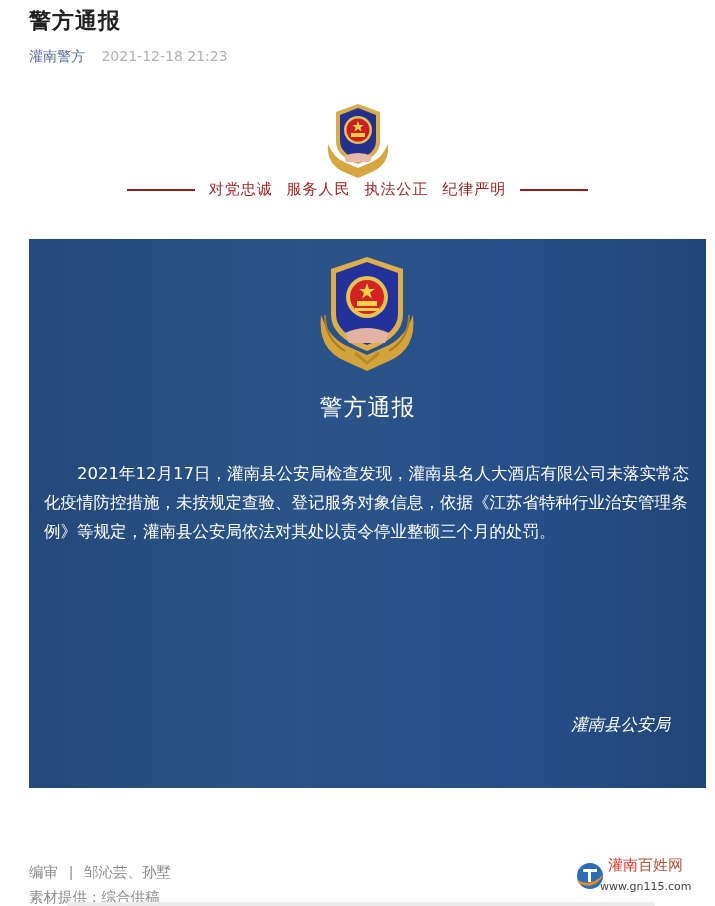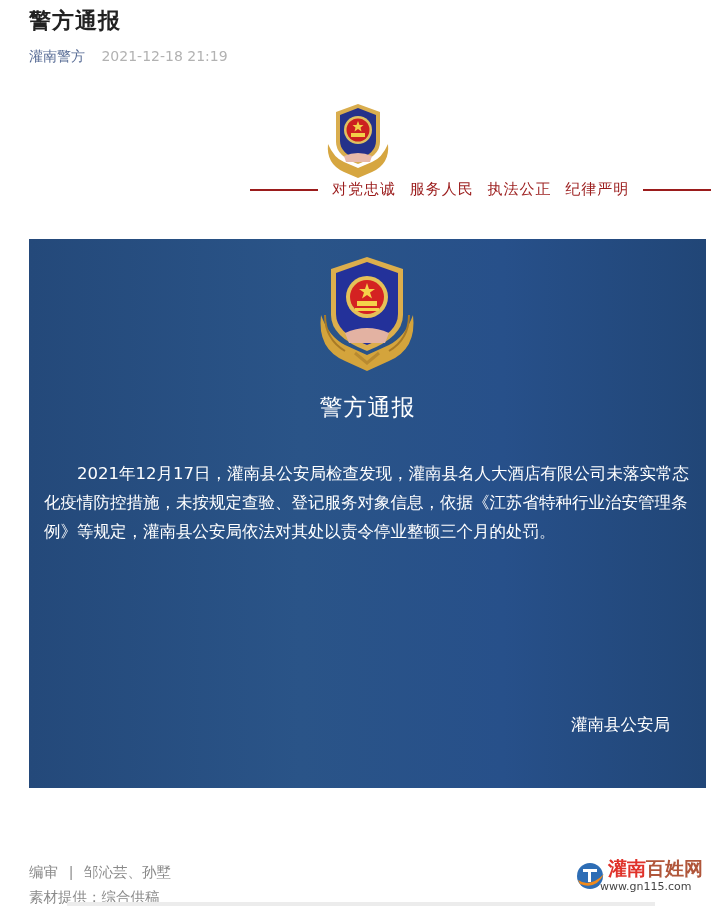--- a/index.html
+++ b/index.html
@@ -11,21 +11,21 @@
   .title {
     position:absolute; left:29px; top:6px;
     font-size:22px; font-weight:bold; color:#222; letter-spacing:1px;
   }
   .meta { position:absolute; left:29px; top:48px; font-size:14px; }
   .meta .author { color:#576b95; margin-right:12px; }
   .meta .time { color:#b2b2b2; }
 
   .top-emblem { position:absolute; left:322px; top:100px; width:72px; height:80px; }
   .slogan {
-    position:absolute; left:0; width:715px; top:180px; text-align:right;
+    position:absolute; left:0; width:715px; top:180px; text-align:center;
     color:#9b1c1c; font-size:15px; letter-spacing:1px;
   }
   .slogan .line { display:inline-block; width:34px; height:2px; background:#9b1c1c; vertical-align:middle; margin:0 4px; }
   .slogan .word { margin:0 4px; }
 
   .panel {
     position:absolute; left:29px; top:239px; width:677px; height:549px;
     background: linear-gradient(90deg, #24497a 0%, #2a5488 40%, #27508a 70%, #214677 100%);
   }
   .panel-emblem { position:absolute; left:286px; top:14px; width:104px; height:120px; }
@@ -33,43 +33,43 @@
     position:absolute; left:0; width:677px; top:153px; text-align:center;
     color:#fff; font-size:23px; letter-spacing:1px;
   }
   .para {
     position:absolute; left:15px; width:648px; color:#fff;
     font-size:16.5px; line-height:29px; text-indent:2em; margin:0;
   }
   .p1 { top:193px;margin-top:27px; }
   .p2 { top:324px; }
   .sign {
-    position:absolute; right:20px; color:#fff; font-size:16.5px; text-align:right;
+    position:absolute; right:20px; color:#fff; font-size:16.5px; text-align:right;font-style:italic;
   }
   .sign1 { top:475px; right:36px; }
   .sign2 { top:508px; }
 
   .credits { position:absolute; left:29px; top:861px; color:#8a8a8a; font-size:14.5px; line-height:25px;font-family:Liberation Mono, monospace; }
   .credits div { white-space:nowrap; }
 
   .watermark { position:absolute; left:572px; top:856px; width:140px; height:42px; }
-  .wm-text { position:absolute; left:36px; top:0; font-size:19px; font-weight:bold; letter-spacing:0px; }
+  .wm-text { position:absolute; left:36px; top:0; font-size:15px; font-weight:normal; letter-spacing:0px; }
   .wm-red { color:#e0322a; }
   .wm-brown { color:#b0563a; }
   .wm-url { position:absolute; left:28px; top:24px; font-size:11px; color:#444; font-family:"DejaVu Sans", sans-serif; }
 
   .bottom-bar { position:absolute; left:67px; top:902px; width:588px; height:4px; background:#ececec; }
 </style>
 </head>
 <body>
 
 <div class="title">警方通报</div>
 <div class="meta">
   <span class="author">灌南警方</span>
-  <span class="time">2021-12-18 21:19</span>
+  <span class="time">2021-12-18 21:23</span>
 </div>
 
 <svg class="top-emblem" viewBox="0 0 72 80">
   <path d="M6 44 Q4 64 22 72 L36 78 L50 72 Q68 64 66 44 Q60 58 50 62 L36 68 L22 62 Q12 58 6 44Z" fill="#d6a640"></path>
   <path d="M14 12 L36 4 L58 12 L58 42 Q58 56 36 64 Q14 56 14 42Z" fill="#d9ad4e"></path>
   <path d="M18 15 L36 8 L54 15 L54 41 Q54 53 36 60 Q18 53 18 41Z" fill="#24318a"></path>
   <circle cx="36" cy="30" r="14" fill="#e0c060"></circle>
   <circle cx="36" cy="30" r="11.5" fill="#cc2020"></circle>
   <polygon points="36,21 37.5,25 41.5,25 38.5,27.5 39.5,31.5 36,29 32.5,31.5 33.5,27.5 30.5,25 34.5,25" fill="#f2d048"></polygon>
   <rect x="29" y="33" width="14" height="4" fill="#f2d048"></rect>

